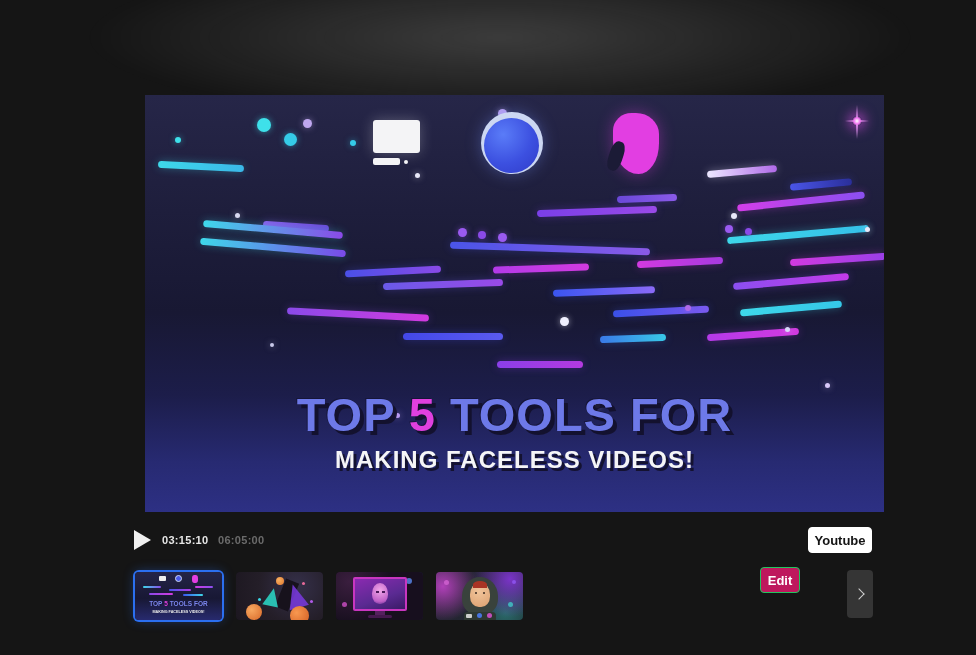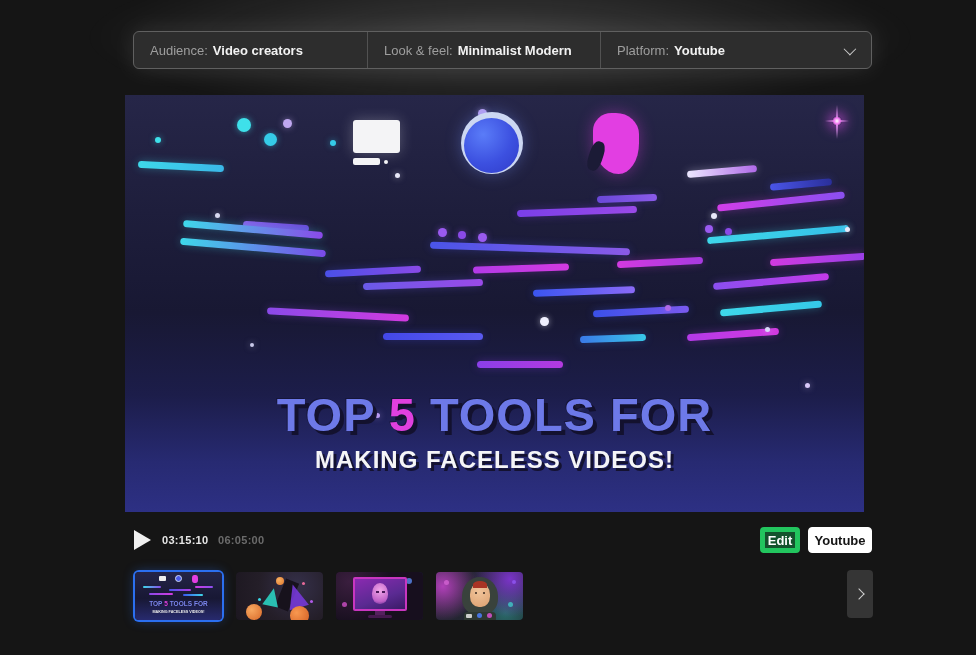--- a/index.html
+++ b/index.html
@@ -20,21 +20,21 @@
   .setting.w1 { width:233px; }
   .setting.w2 { width:232px; }
   .setting.w3 { flex:1; position:relative; }
   .s-divider { width:1px; background:#525252; }
   .s-label { color:#9e9e9e; }
   .s-value { color:#f2f2f2; font-weight:700; }
   .chev-down { position:absolute; right:18px; top:14px; width:9px; height:9px;
     border-right:1.6px solid #c9c9c9; border-bottom:1.6px solid #c9c9c9; transform:rotate(45deg) translateY(-2px); }
 
   
-  .video { position:absolute; left:125px; top:95px; width:739px; height:417px; overflow:hidden;
+  .video { position:absolute; left:145px; top:95px; width:739px; height:417px; overflow:hidden;
     background:linear-gradient(180deg,#262648 0%,#1e1e3c 28%,#181833 52%,#1c1d4a 72%,#272a72 88%,#2d3084 100%); }
   .decor-layer,.icons-layer,.title-layer { position:absolute; inset:0; }
   .bar { position:absolute; height:7px; border-radius:4px; }
   .dot { position:absolute; border-radius:50%; }
 
   
   .ic-screen { position:absolute; left:228px; top:25px; }
   .ic-screen .scr { width:47px; height:33px; background:#f4f4f6; border-radius:3px; box-shadow:0 0 14px rgba(255,255,255,0.25); }
   .ic-screen .bar-u { position:absolute; left:0; top:38px; width:27px; height:7px; background:#f4f4f6; border-radius:2px; }
   .ic-screen .dot-u { position:absolute; left:31px; top:40px; width:4px; height:4px; background:#f4f4f6; border-radius:50%; }
@@ -64,21 +64,21 @@
   .t-line2 { position:absolute; left:0; right:0; top:351px; font-size:24px; font-weight:800; letter-spacing:1px;
     color:#f5f5f7; text-shadow:3px 3px 0 rgba(19,17,44,0.95); white-space:nowrap; }
 
   
   .play-btn { position:absolute; left:134px; top:530px; width:0; height:0;
     border-left:17px solid #f0f0f0; border-top:10px solid transparent; border-bottom:10px solid transparent; cursor:pointer; }
   .time-cur { position:absolute; left:162px; top:534px; font-size:11px; font-weight:700; color:#e6e6e6; letter-spacing:0.3px; }
   .time-total { position:absolute; left:206px; top:534px; font-size:11px; font-weight:700; color:#6b6b6b; letter-spacing:0.3px;margin-left:12px; }
   .btn { position:absolute; top:527px; height:26px; border-radius:4px; font-size:13px; font-weight:700;
     display:flex; align-items:center; justify-content:center; cursor:pointer; }
-  .btn-edit { left:760px; width:40px; background:#14532d; border:5px solid #22c55e; color:#ffffff; }
+  .btn-edit { left:760px; width:40px; background:#be185d; border:1px solid #22c55e; color:#ffffff;margin-top:40px; }
   .btn-publish { left:808px; width:64px; background:#ffffff; border:1px solid #ffffff; color:#141414; }
 
   
   .thumb { position:absolute; top:572px; width:87px; height:48px; border-radius:4px; overflow:hidden; cursor:pointer; background:#101018; }
   .thumb.selected { box-shadow:0 0 0 2px #2b6ff0, 0 0 12px rgba(43,111,240,0.45); }
   .t-abs { position:absolute; }
   .next-btn { position:absolute; left:847px; top:570px; width:26px; height:48px; background:#353535; border-radius:4px; cursor:pointer; }
   .chev-right { position:absolute; left:8px; top:20px; width:8px; height:8px;
     border-right:1.6px solid #cfcfcf; border-top:1.6px solid #cfcfcf; transform:rotate(45deg); }
 
@@ -88,37 +88,20 @@
   .mini-t2 { position:absolute; left:0; right:0; top:37px; text-align:center; font-weight:700; font-size:6px;
     color:#eeeeee; transform:scale(0.62); white-space:nowrap; }
 </style>
 </head>
 <body>
 
 <div class="stage">
 
   <div class="bar-glow"></div>
 
-  <div class="settings-bar">
-    <div class="setting w1">
-      <span class="s-label">Audience:</span>
-      <span class="s-value">Video creators</span>
-    </div>
-    <div class="s-divider"></div>
-    <div class="setting w2">
-      <span class="s-label">Look &amp; feel:</span>
-      <span class="s-value">Minimalist Modern</span>
-    </div>
-    <div class="s-divider"></div>
-    <div class="setting w3">
-      <span class="s-label">Platform:</span>
-      <span class="s-value">Youtube</span>
-      <span class="chev-down"></span>
-    </div>
-  </div>
 
   <div class="video">
     <div class="decor-layer">
         <div class="bar" style="left: 13px; top: 68px; width: 86px; transform: rotate(3deg); background: linear-gradient(90deg, rgb(62, 216, 234), rgb(58, 184, 232)); box-shadow: rgba(62, 216, 234, 0.333) 0px 0px 9px;"></div>
         <div class="bar" style="left: 118px; top: 128px; width: 66px; transform: rotate(4deg); background: linear-gradient(90deg, rgb(138, 90, 232), rgb(106, 72, 216)); box-shadow: rgba(138, 90, 232, 0.333) 0px 0px 9px;"></div>
         <div class="bar" style="left: 58px; top: 131px; width: 140px; transform: rotate(5deg); background: linear-gradient(90deg, rgb(62, 216, 234), rgb(138, 74, 232)); box-shadow: rgba(62, 216, 234, 0.333) 0px 0px 9px;"></div>
         <div class="bar" style="left: 55px; top: 149px; width: 146px; transform: rotate(5deg); background: linear-gradient(90deg, rgb(62, 216, 234), rgb(122, 74, 232)); box-shadow: rgba(62, 216, 234, 0.333) 0px 0px 9px;"></div>
         <div class="bar" style="left: 562px; top: 73px; width: 70px; transform: rotate(-5deg); background: linear-gradient(90deg, rgb(236, 232, 255), rgb(176, 106, 232)); box-shadow: rgba(236, 232, 255, 0.333) 0px 0px 9px;"></div>
         <div class="bar" style="left: 645px; top: 86px; width: 62px; transform: rotate(-5deg); background: linear-gradient(90deg, rgb(74, 85, 232), rgb(42, 47, 154)); box-shadow: rgba(74, 85, 232, 0.333) 0px 0px 9px;"></div>
         <div class="bar" style="left: 592px; top: 103px; width: 128px; transform: rotate(-6deg); background: linear-gradient(90deg, rgb(210, 62, 232), rgb(138, 79, 240)); box-shadow: rgba(210, 62, 232, 0.333) 0px 0px 9px;"></div>

